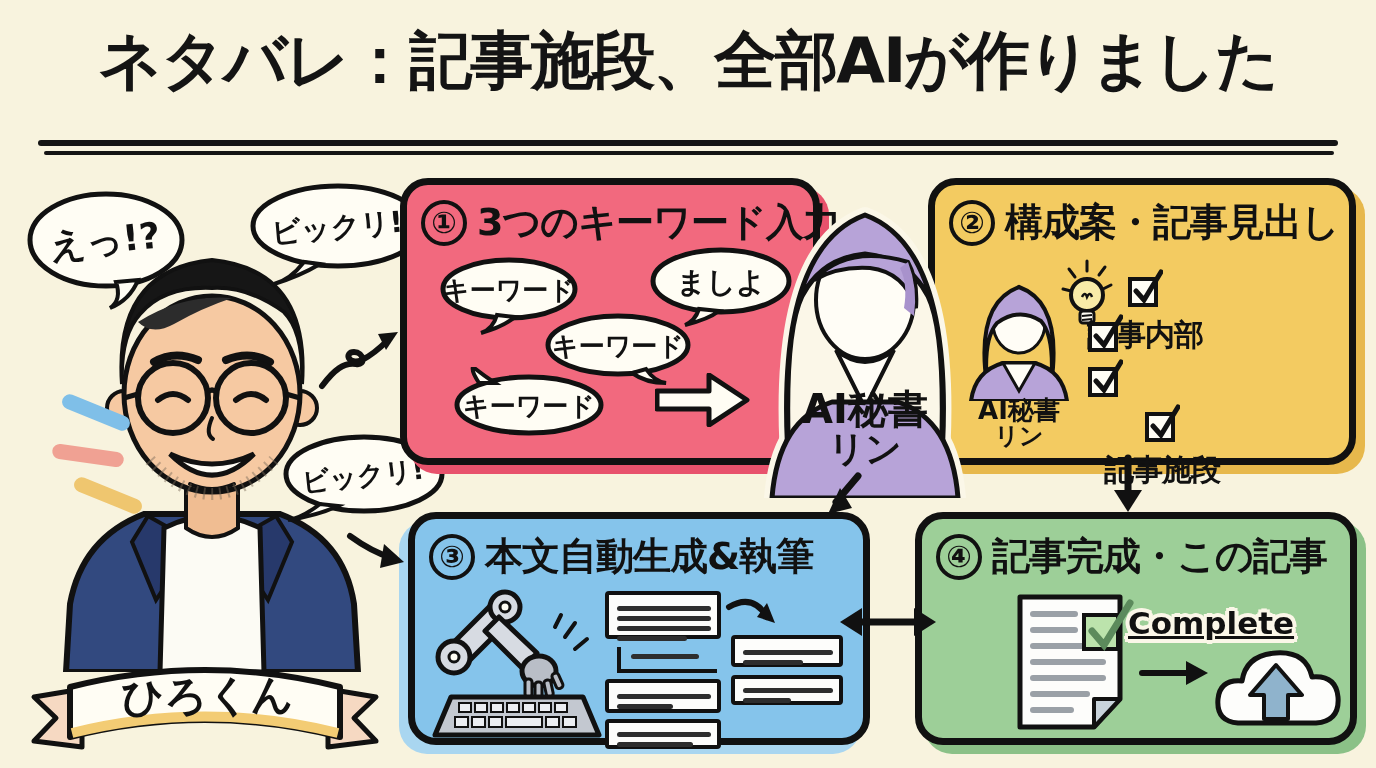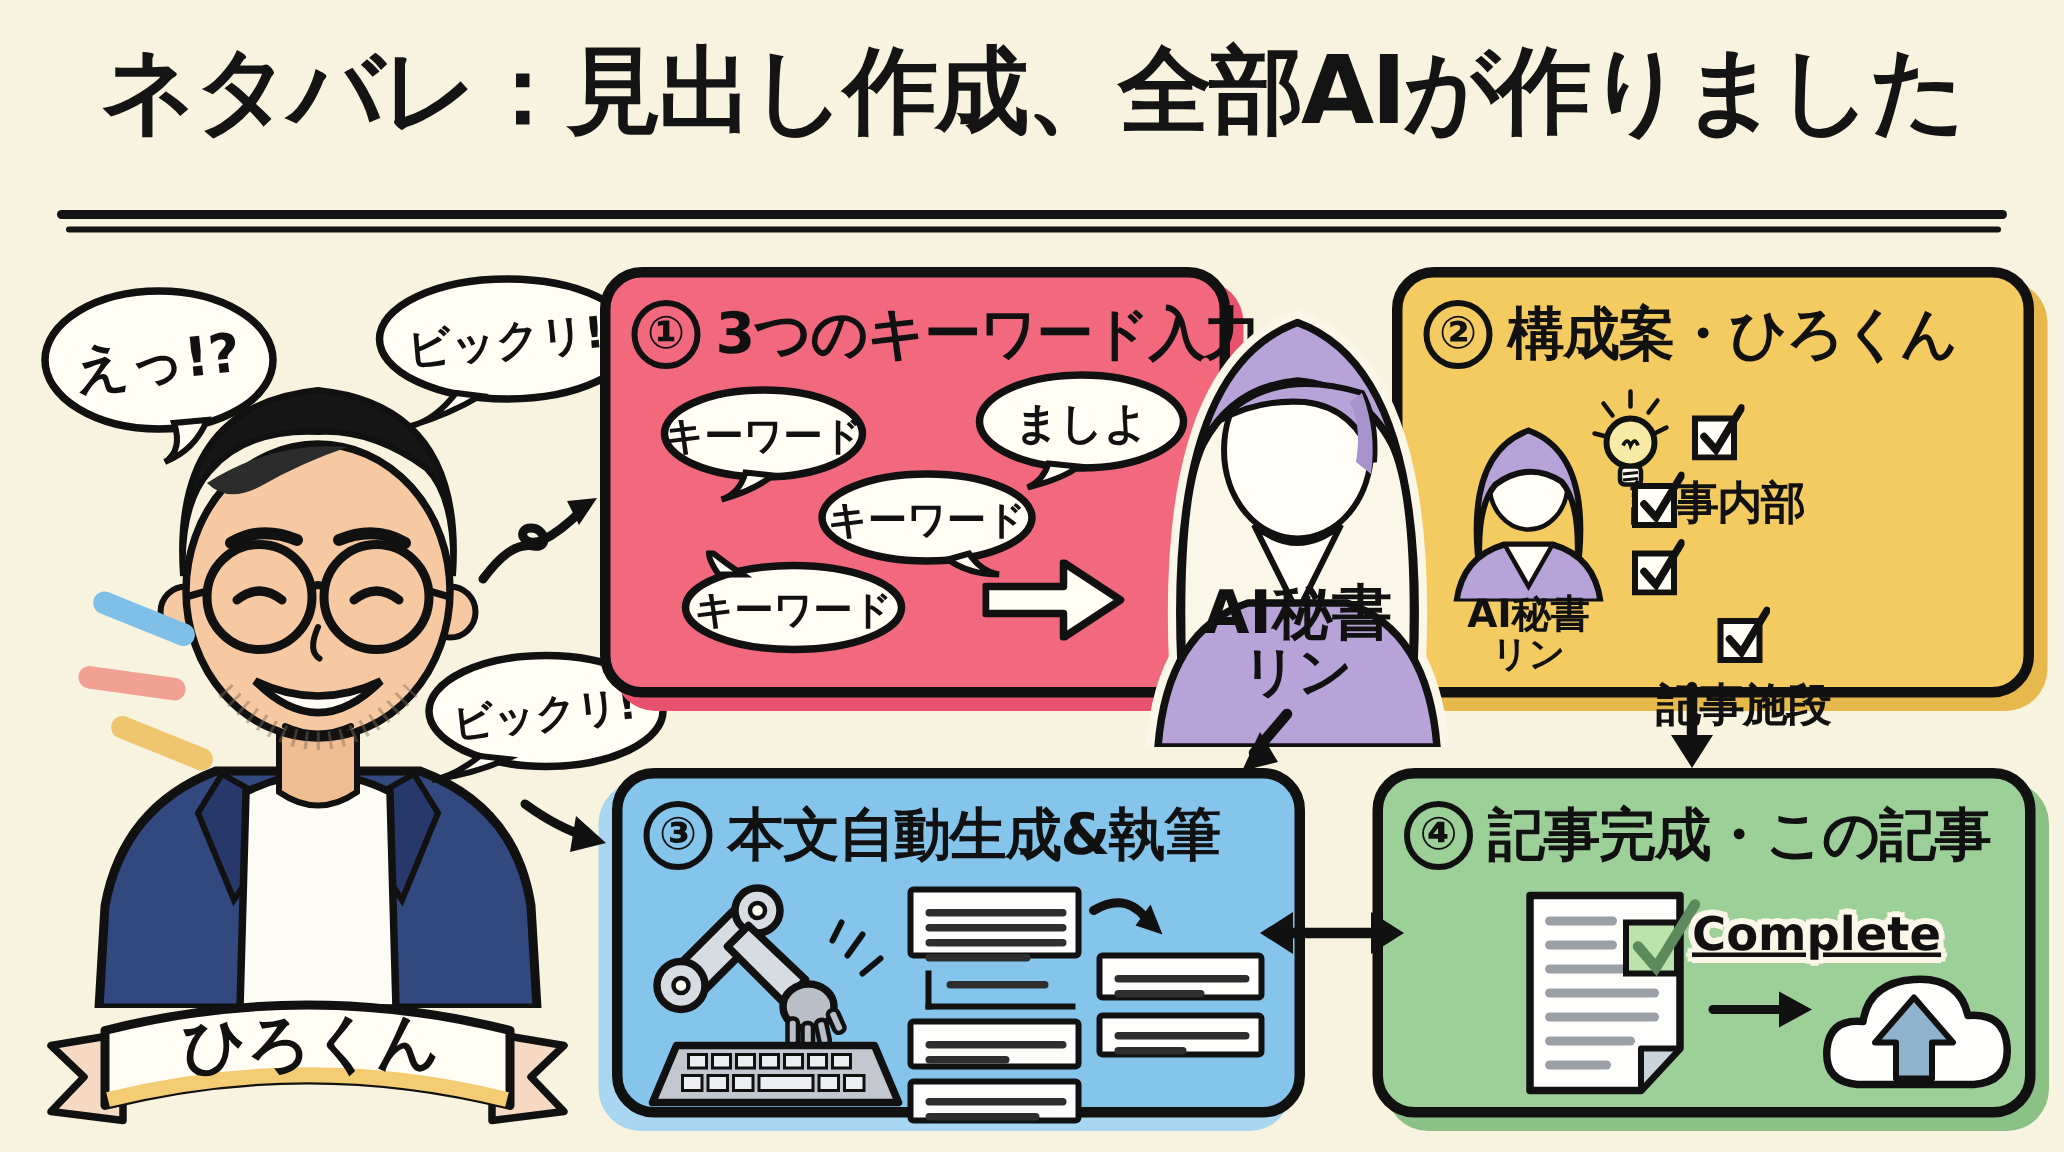--- a/index.html
+++ b/index.html
@@ -49,21 +49,21 @@
                  0 -4px 0 #FBF7E8, 0 4px 0 #FBF7E8, -4px 0 0 #FBF7E8, 4px 0 0 #FBF7E8; }
   .dash { position:absolute; width:72px; height:15px; border-radius:8px; }
   .banner-text { position:absolute; left:35px; top:668px; width:345px; text-align:center;
                  font-size:42px; font-weight:800; color:#111; transform:rotate(-1deg); }
 </style>
 </head>
 <body>
 
 <div id="stage">
 
-  <div class="title">ネタバレ：見出し作成、全部AIが作りました</div>
+  <div class="title">ネタバレ：記事施段、全部AIが作りました</div>
   <div class="underline1"></div>
   <div class="underline2"></div>
 
   <svg class="abs" style="left:52px; top:212px;" width="320" height="460" viewBox="0 0 320 460">
 
     <path d="M14,460 L18,392 Q30,326 92,302 L228,302 Q292,326 302,392 L306,460 Z" fill="#32497F" stroke="#111" stroke-width="6"></path>
 
     <path d="M96,304 L142,330 L104,388 L80,330 Z" fill="#27396b" stroke="#111" stroke-width="4"></path>
     <path d="M224,304 L178,330 L216,388 L240,330 Z" fill="#27396b" stroke="#111" stroke-width="4"></path>
 
@@ -152,21 +152,21 @@
       <text x="82" y="48" text-anchor="middle" font-size="26">キーワード</text>
     </svg>
     <svg class="abs" style="left:248px; top:188px;" width="96" height="54" viewBox="0 0 96 54">
       <polygon points="2,18 54,18 54,2 92,27 54,52 54,36 2,36" fill="#FFFDF4" stroke="#111" stroke-width="5" stroke-linejoin="round"></polygon>
     </svg>
   </div>
 
   <div class="stepbox box2">
     <div class="step-header">
       <span class="step-num">②</span>
-      <span class="step-title">構成案・ひろくん</span>
+      <span class="step-title">構成案・記事見出し</span>
     </div>
 
     <svg class="abs" style="left:28px; top:88px;" width="112" height="128" viewBox="0 0 112 128">
       <ellipse cx="56" cy="50" rx="26" ry="30" fill="#FFFDF6" stroke="#111" stroke-width="3"></ellipse>
       <path d="M24,112 Q12,30 56,14 Q100,30 88,112 Q92,64 78,48 Q56,34 34,50 Q20,66 24,112 Z" fill="#B7A3D8" stroke="#111" stroke-width="4"></path>
       <path d="M8,128 Q12,98 40,90 L72,90 Q100,98 104,128 Z" fill="#B7A3D8" stroke="#111" stroke-width="4"></path>
       <path d="M40,90 L56,118 L72,90 Z" fill="#FFFDF6" stroke="#111" stroke-width="3"></path>
     </svg>
 
     <svg class="abs" style="left:124px; top:70px;" width="56" height="78" viewBox="0 0 56 78">

